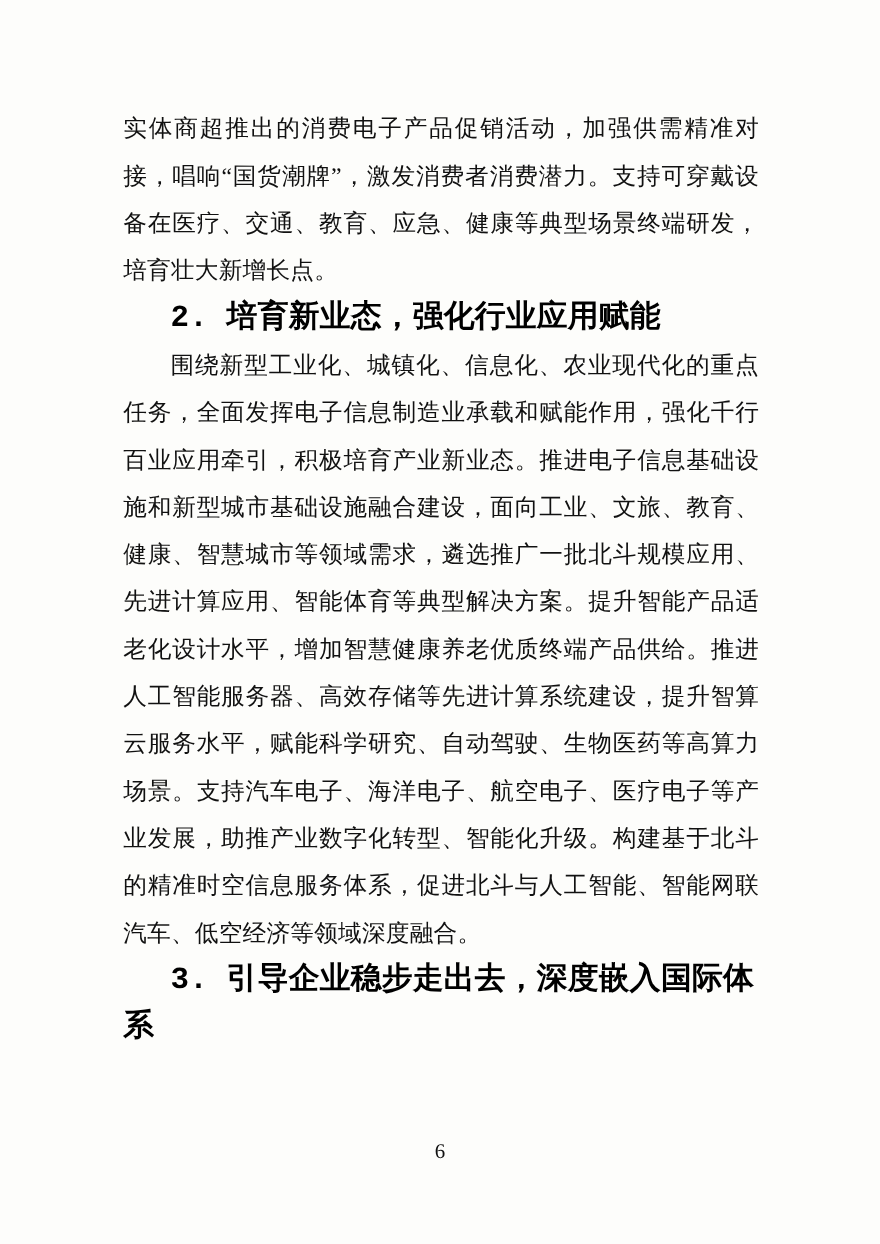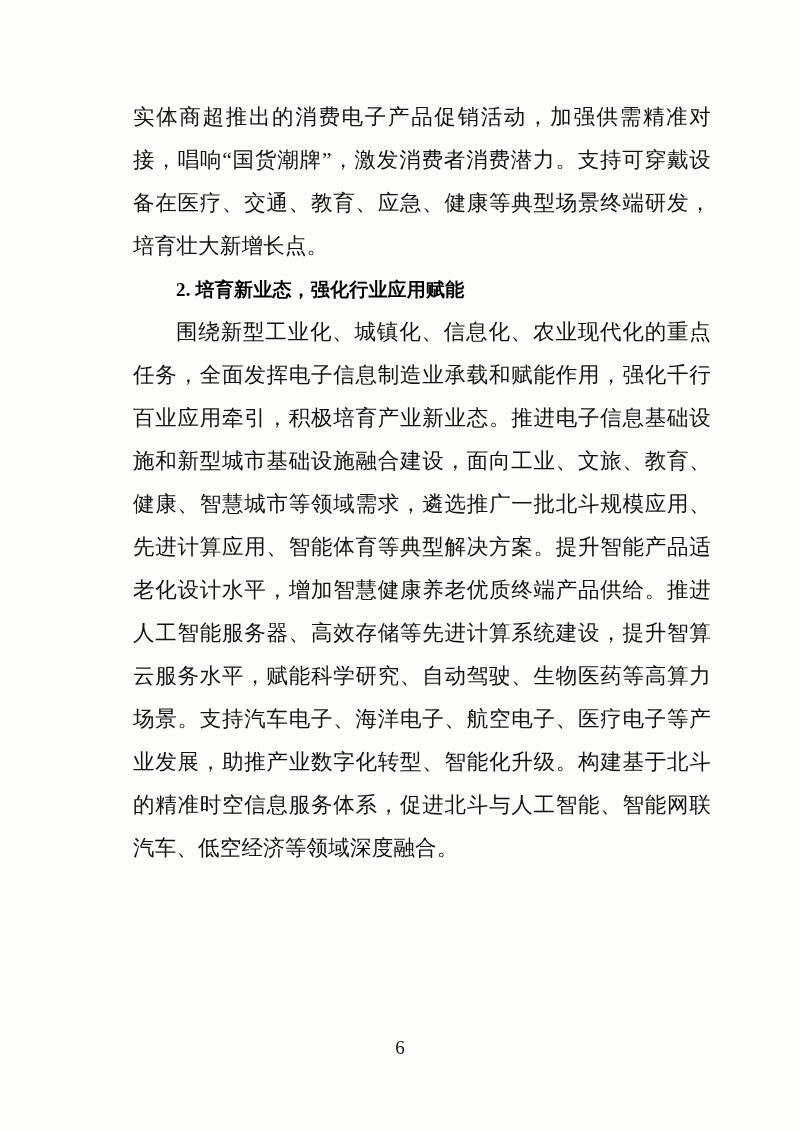--- a/index.html
+++ b/index.html
@@ -21,45 +21,44 @@
     top: 0;
     width: 800px;
     height: 1131px;
     background: #fdfdfb;
   }
   .content {
     position: absolute;
     left: 112px;
     top: 96px;
     width: 578px;
-    margin-left: 21px;
   }
   p.body-para {
     margin: 0 0 0 0;
     font-size: 21.5px;
     line-height: 43px;
     text-align: justify;
     text-justify: inter-ideograph;
     text-indent: 0;
     letter-spacing: 0.2px;
     font-family: "Liberation Serif", "DejaVu Serif", serif;
     color: #111;
   }
   p.indent {
     text-indent: 43px;
     font-family: Liberation Serif, serif;
   }
   h3.section-head {
     margin: 0;
-    font-size: 19px;
+    font-size: 28px;
     line-height: 43px;
     font-weight: bold;
     text-indent: 43px;
     letter-spacing: 0.2px;
-    font-family: Liberation Serif, serif;
+    font-family: Liberation Mono, monospace;
     color: #000;
   }
   .page-number {
     position: absolute;
     left: 0;
     top: 1037px;
     width: 800px;
     text-align: center;
     font-size: 19px;
     font-family: "Liberation Serif", "DejaVu Serif", serif;
@@ -71,18 +70,19 @@
 
 <div class="page">
   <div class="content">
 
     <p class="body-para">实体商超推出的消费电子产品促销活动，加强供需精准对接，唱响“国货潮牌”，激发消费者消费潜力。支持可穿戴设备在医疗、交通、教育、应急、健康等典型场景终端研发，培育壮大新增长点。</p>
 
     <h3 class="section-head">2. 培育新业态，强化行业应用赋能</h3>
 
     <p class="body-para indent">围绕新型工业化、城镇化、信息化、农业现代化的重点任务，全面发挥电子信息制造业承载和赋能作用，强化千行百业应用牵引，积极培育产业新业态。推进电子信息基础设施和新型城市基础设施融合建设，面向工业、文旅、教育、健康、智慧城市等领域需求，遴选推广一批北斗规模应用、先进计算应用、智能体育等典型解决方案。提升智能产品适老化设计水平，增加智慧健康养老优质终端产品供给。推进人工智能服务器、高效存储等先进计算系统建设，提升智算云服务水平，赋能科学研究、自动驾驶、生物医药等高算力场景。支持汽车电子、海洋电子、航空电子、医疗电子等产业发展，助推产业数字化转型、智能化升级。构建基于北斗的精准时空信息服务体系，促进北斗与人工智能、智能网联汽车、低空经济等领域深度融合。</p>
 
+    <h3 class="section-head">3. 引导企业稳步走出去，深度嵌入国际体系</h3>
 
 
   </div>
 
   <div class="page-number">6</div>
 </div>
 
 </body></html>

